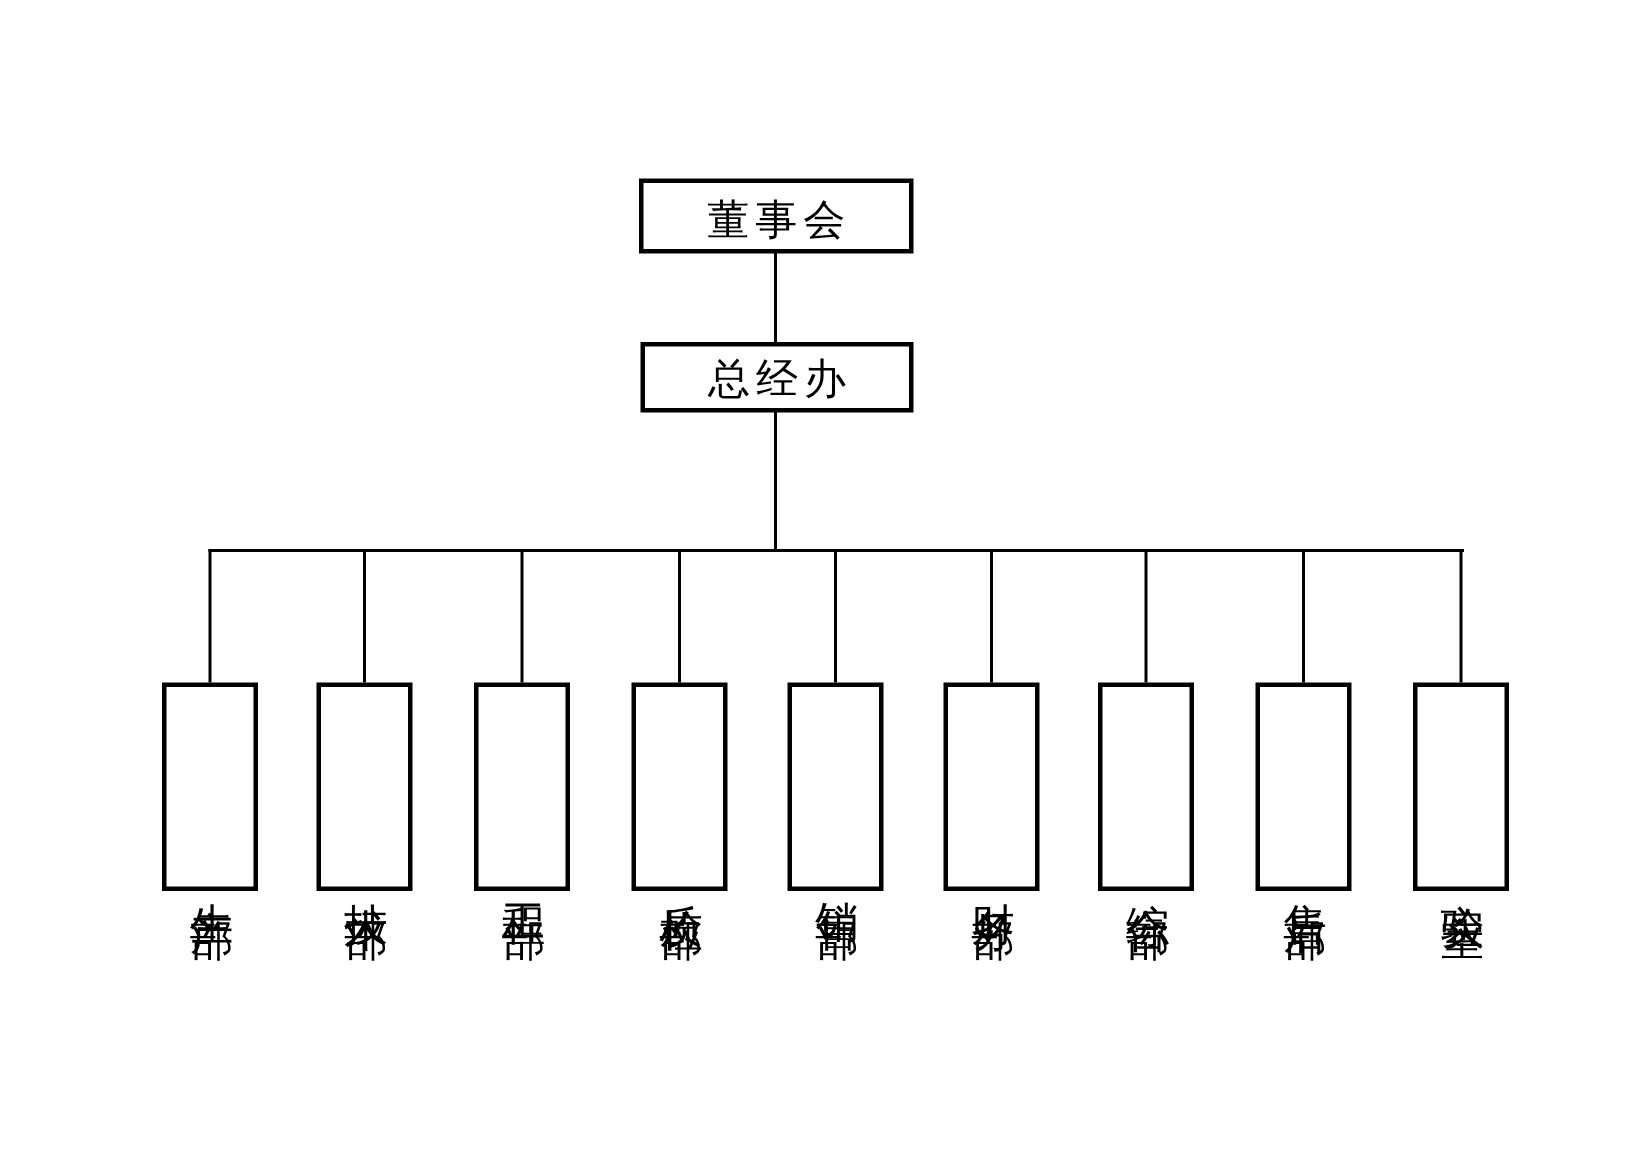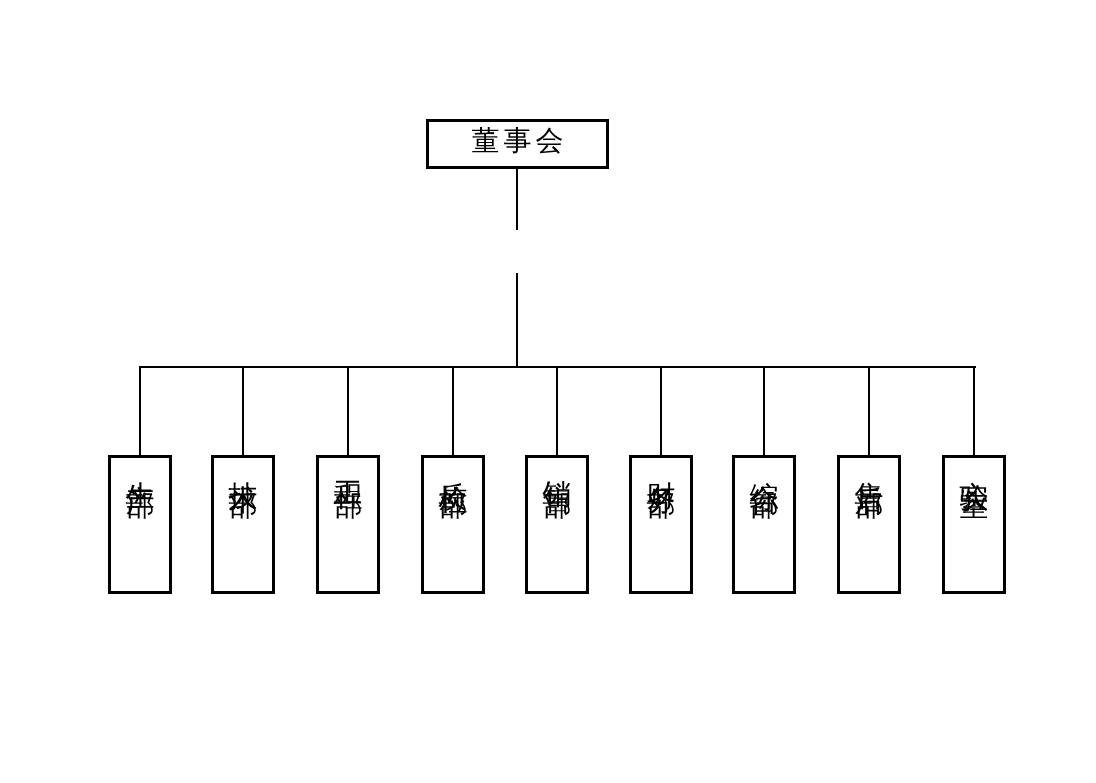--- a/index.html
+++ b/index.html
@@ -15,21 +15,21 @@
     overflow: hidden;
     font-family: "Liberation Serif", "DejaVu Serif", serif;
     color: #000000;
   }
   .node {
     position: absolute;
     border: 3px solid #000000;
     background: #ffffff;
     box-sizing: border-box;
     display: flex;
-    align-items: flex-start;
+    align-items: flex-end;
     justify-content: center;
   }
   .top-node {
     font-size: 28px;
     letter-spacing: 4px;
   }
   .top-node span {
     margin-left: 4px; 
     white-space: nowrap;
   }
@@ -76,20 +76,23 @@
 <body>
 
 <div class="canvas">
 
   <div class="node top-node board">
     <span>董事会</span>
   </div>
 
   <div class="line v v1"></div>
 
+  <div class="node top-node gm">
+    <span>总经办</span>
+  </div>
 
   <div class="line v v2"></div>
 
   <div class="line h hbar"></div>
 
   <div class="line v drop p1"></div>
   <div class="line v drop p2"></div>
   <div class="line v drop p3"></div>
   <div class="line v drop p4"></div>
   <div class="line v drop p5"></div>

